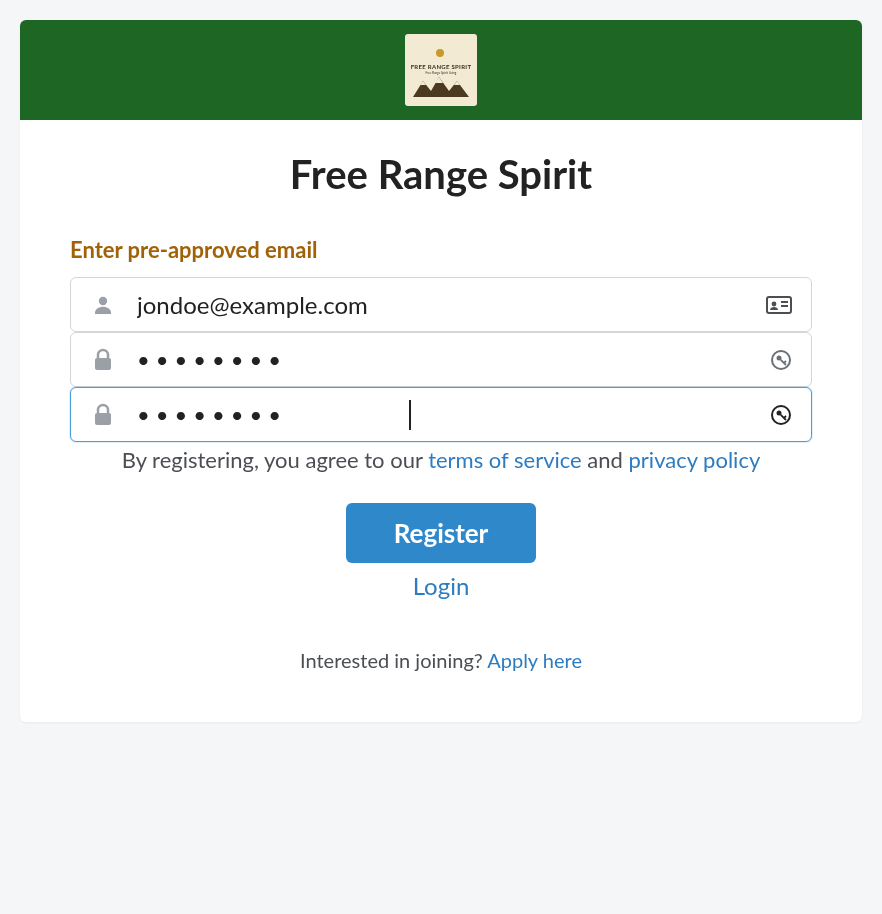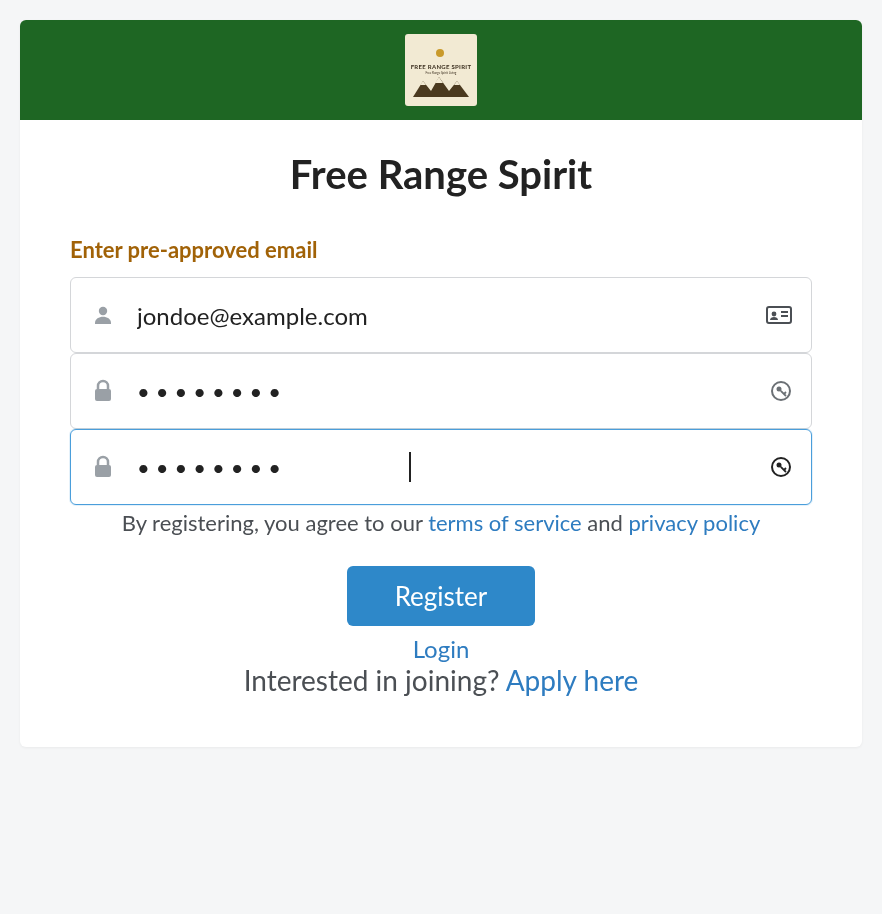--- a/index.html
+++ b/index.html
@@ -90,21 +90,21 @@
       font-weight: 700;
       color: #a16207;
       margin-bottom: 14px;
     }
     .input-group {
       display: flex;
       align-items: center;
       border: 1px solid #d4d6d9;
       border-radius: 6px;
       padding: 0 18px;
-      height: 76px;
+      height: 55px;
       background: #ffffff;
     }
     .input-group.focused {
       border-color: #4a9edb;
       box-shadow: 0 0 0 1px rgba(74,158,219,0.15);
     }
     .input-icon-left {
       color: #9aa0a6;
       margin-right: 20px;
       flex-shrink: 0;
@@ -159,33 +159,34 @@
       text-align: center;
     }
     .register-btn {
       display: block;
       margin: 0 auto;
       background: #2e88c9;
       color: #ffffff;
       border: none;
       border-radius: 6px;
       font-size: 26px;
-      font-weight: 400;
+      font-weight: 700;
       padding: 14px 48px;
       cursor: pointer;
       font-family: inherit;
     }
     .login-link-row {
       text-align: center;
       margin-top: 8px;
       font-size: 24px;
     }
     .apply-row {
       text-align: center;
-      font-size: 28px;
+      margin-top: 48px;
+      font-size: 20px;
       color: #4b4f54;
     }
   </style>
 </head>
 <body>
 
 <div class="card">
 
   <div class="header-bar">
     <div class="logo-box">

